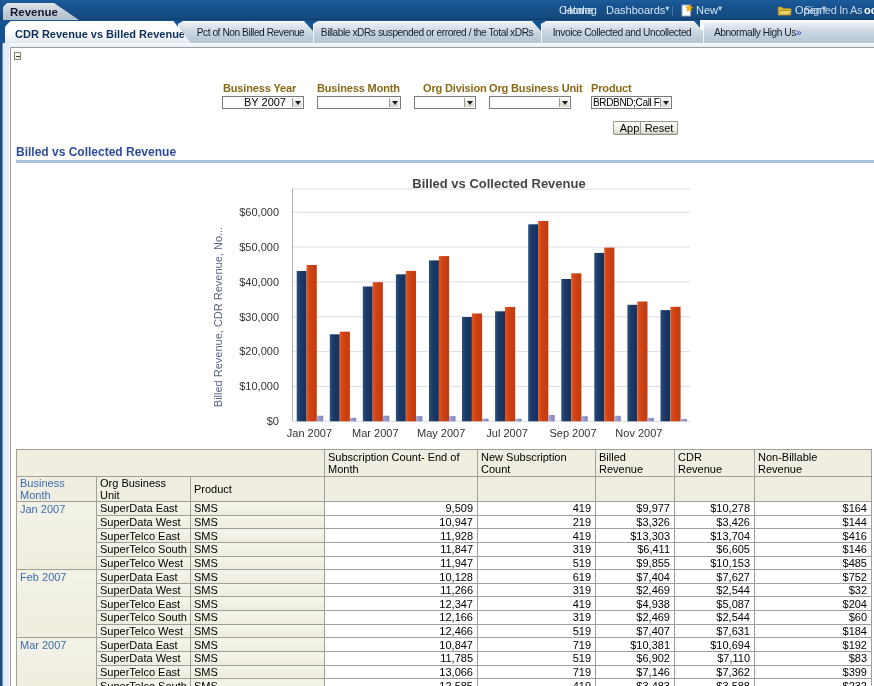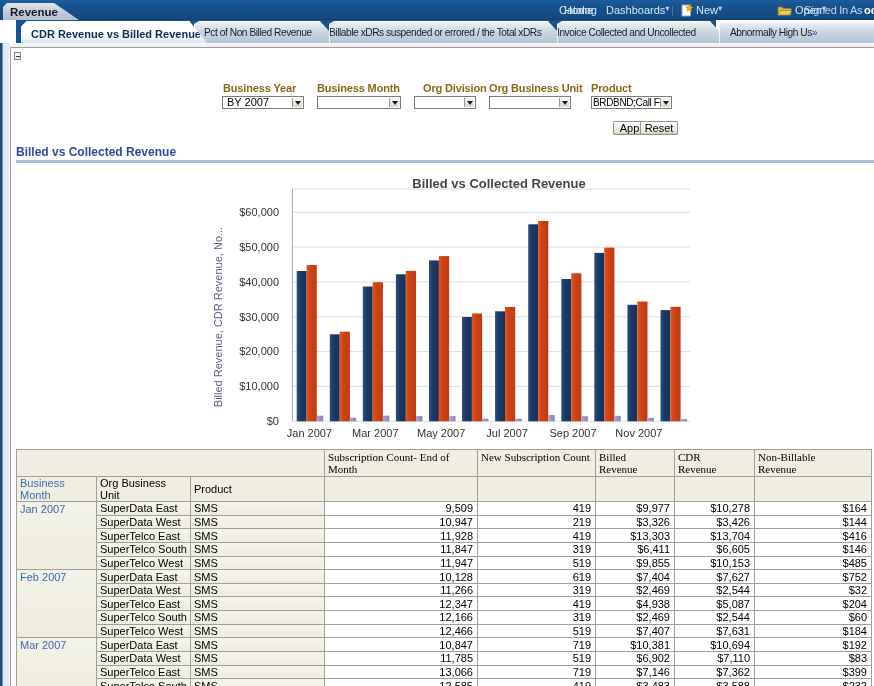--- a/index.html
+++ b/index.html
@@ -10,25 +10,25 @@
   background:linear-gradient(#1d5c9b 0%, #175390 25%, #14497e 90%, #0d3c6b 100%); }
 #revtab { left:3px; top:3px; width:76px; height:17px;
   background:linear-gradient(#e3e9ed 0%, #cdd7de 30%, #bac8d3 70%, #b2c1cd 100%);
   clip-path:polygon(0 100%, 0 4px, 4px 0, 51px 0, 76px 100%);
   border-radius:4px 0 0 0; }
 #revtab span { position:absolute; left:7px; top:3px; font-size:11.5px; font-weight:bold; color:#16162c; }
 #toplinks { right:0; top:4px; height:14px; font-size:11px; color:#d5e4f2; white-space:nowrap; }
 #toplinks span { position:absolute; top:0; }
 .car { display:inline-block; font-size:8.5px; transform:translateY(-1px); color:#b9cfe6; }
 
-#tabrow { left:16px; top:20px; width:700px; height:23px; background:#175390; }
+#tabrow { left:0; top:20px; width:700px; height:23px; background:#175390; }
 .ptab { position:absolute; bottom:0; height:22px; line-height:23px; font-size:10.2px; letter-spacing:-0.45px; color:#16202c; overflow:hidden; z-index:2;
   background:linear-gradient(#fdfeff 0%, #e9eef3 10%, #ccd7e1 48%, #b2c4d3 100%);
   clip-path:polygon(0 100%, 0 3px, 5px 0, calc(100% - 9px) 0, 100% 45%, 100% 100%);
-  white-space:nowrap; }
+  text-align:center; white-space:nowrap; }
 .ptab i { position:absolute; left:0; top:2px; bottom:0; width:1px; background:rgba(252,254,255,0.8); }
 #atab { position:absolute; bottom:0; left:5px; width:186px; height:22.5px; z-index:5;
   background:linear-gradient(#ffffff 0%, #fdfdfe 55%, #dfe7ef 100%);
   clip-path:polygon(0 100%, 0 6px, 6px 0, 168px 0, 186px 100%);
   border-radius:6px 0 0 0;
   font-size:11px; font-weight:bold; color:#0b2e59; text-align:center; line-height:27px; text-indent:4px; overflow:hidden; }
 #strip { left:0; top:43px; width:874px; height:4px;
   background:linear-gradient(#f7fafc, #e9eff5); }
 
 #edge1 { left:0; top:43px; width:2px; height:643px; background:#1d4d7e; }
@@ -56,21 +56,21 @@
 #sectline { left:16px; top:159.5px; width:858px; height:3px; background:#a9c0de; }
 
 #chart { left:0; top:165px; width:874px; height:277px; }
 .ax { font-size:11px; fill:#333333; }
 
 #tbl { position:absolute; left:16px; top:449px; border-collapse:collapse; table-layout:fixed;
   font-size:11px; color:#000; }
 #tbl tr { height:13.65px; }
 #tbl td { border:1px solid #a0a098; overflow:hidden; white-space:nowrap; }
 #tbl td.h, #tbl td.h2 { white-space:normal; }
-#tbl .h { background:#efeee1; vertical-align:top; padding:1px 2px 0 3px; line-height:12px;font-family:Liberation Serif, serif; }
+#tbl .h { background:#efeee1; vertical-align:top; padding:1px 2px 0 3px; line-height:12px; }
 #tbl .h2 { background:#efeee1; vertical-align:middle; padding:0 2px 0 3px; line-height:12px; }
 #tbl .lab { background:linear-gradient(#f6f5ec, #edecdd); padding:0 2px 0 3px; }
 #tbl .mon { background:linear-gradient(#f3f2e7, #eeedde); color:#3c6cb0; vertical-align:top; padding:1px 2px 0 3px; }
 #tbl .num { background:#fff; text-align:right; padding:0 4px 0 2px; }
 #tbl .blue { color:#3c6cb0; }
 </style></head>
 <body>
 <div class="abs" id="topbar"></div>
 <div class="abs" id="revtab">
     <span>Revenue</span>
@@ -105,21 +105,21 @@
 <div class="abs" id="edge4"></div>
 <div class="abs" id="ctop"></div>
 <div class="abs" id="colic">
     <i></i>
   </div>
 <span class="plabel" style="left:223px;">Business Year</span>
 <span class="plabel" style="left:317px;">Business Month</span>
 <span class="plabel" style="left:416px;margin-left:7px;">Org Division</span>
 <span class="plabel" style="left:489px;">Org Business Unit</span>
 <span class="plabel" style="left:591px;">Product</span>
-<div class="sel" style="left:222px; width:82px;">BY 2007<b></b></div>
+<div class="sel" style="left:222px; width:82px;text-align:center;">BY 2007<b></b></div>
 <div class="sel" style="left:317px; width:84px;">
     <b></b>
   </div>
 <div class="sel" style="left:414px; width:62px;">
     <b></b>
   </div>
 <div class="sel" style="left:489px; width:82px;">
     <b></b>
   </div>
 <div class="sel" style="left:591px; width:81px; padding-left:1px; font-size:10px; letter-spacing:-0.35px;">BRDBND;Call F<b></b></div>

